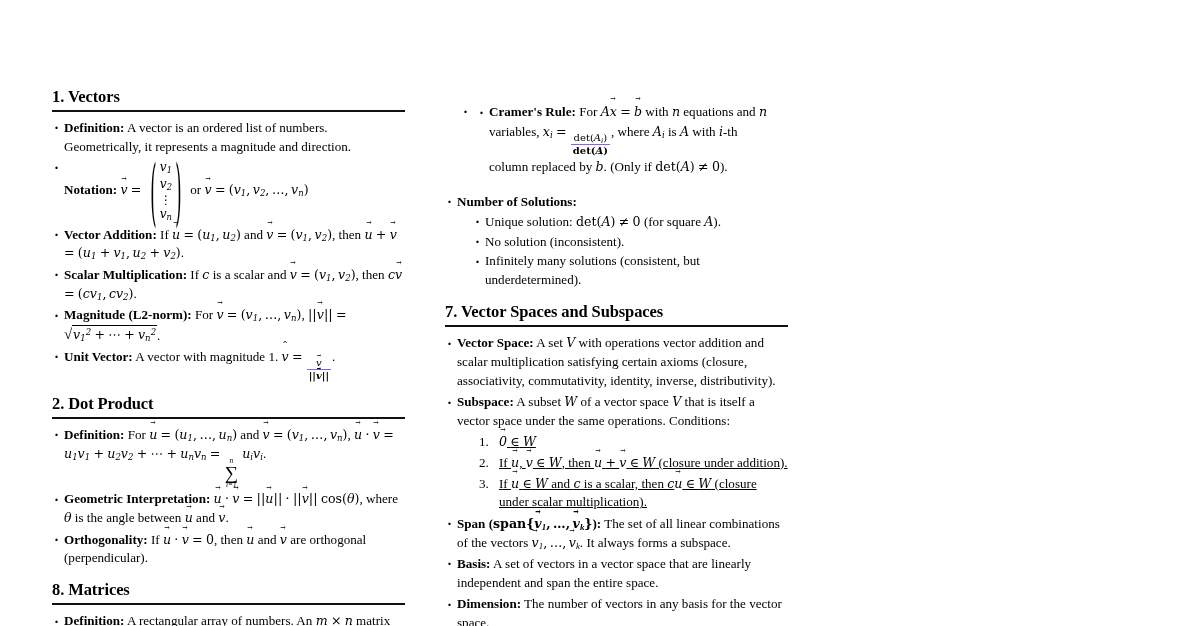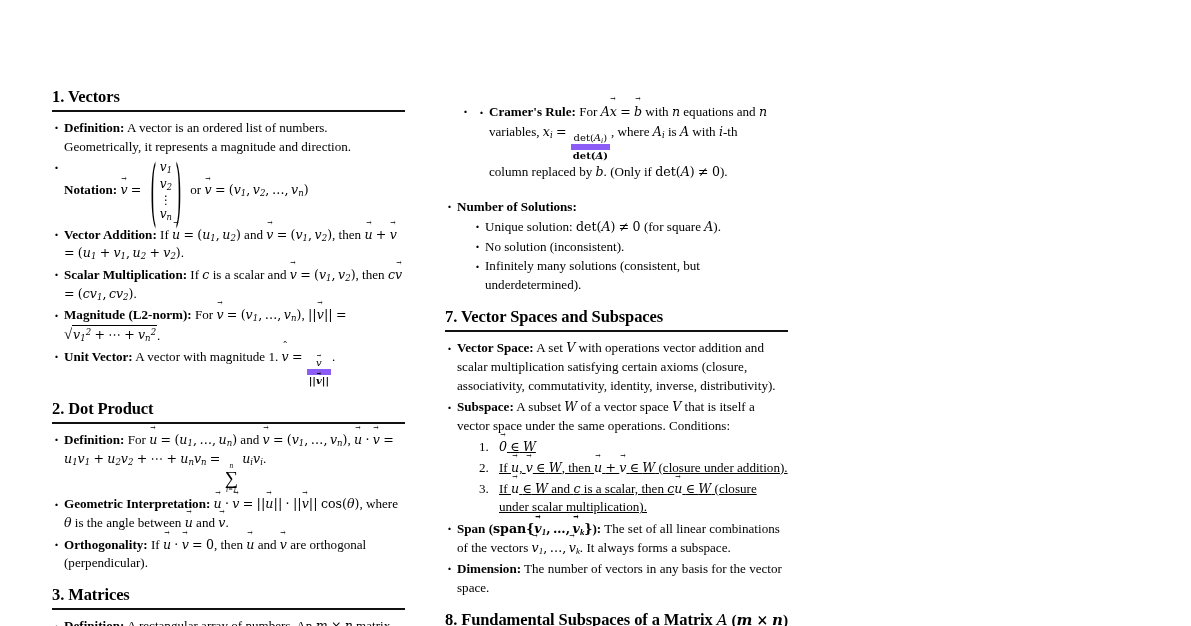--- a/index.html
+++ b/index.html
@@ -193,21 +193,21 @@
   
   .frac {
     display: inline-flex;
     flex-direction: column;
     vertical-align: -0.52em;
     text-align: center;
     font-size: 0.82em;
     line-height: 1.08;
     margin: 0 1px;
   }
-  .frac > .num { border-bottom: 6px solid #8b5cf6; padding: 0 2px 0px 2px; }
+  .frac > .num { border-bottom: 1px solid #8b5cf6; padding: 0 2px 0px 2px; }
   .frac > .den { padding: 0px 2px 0 2px; font-weight: bold; }
 
   
   .colvec {
     display: inline-flex;
     align-items: center;
     vertical-align: middle;
     margin: 0 2px;
   }
   .colvec .paren {
@@ -351,21 +351,21 @@
 
           <li>
             <span class="term">Orthogonality:</span>
             If <span class="vec">u</span> <span class="op">·</span> <span class="vec">v</span> <span class="op">=</span> <span class="mr">0</span>, then <span class="vec">u</span> and <span class="vec">v</span> are orthogonal (perpendicular).
           </li>
 
         </ul>
       </div>
 
       <div class="section">
-        <div class="section-head">3. Matrices</div>
+        <div class="section-head">8. Matrices</div>
         <hr class="section-rule">
         <ul class="lvl1">
 
           <li>
             <span class="term">Definition:</span>
             A rectangular array of numbers. An <span class="m">m</span> <span class="op">×</span> <span class="m">n</span> matrix has  rows and  columns.
           </li>
 
         </ul>
       </div>
@@ -420,20 +420,24 @@
               <li>If <span class="vec">u</span>, <span class="vec">v</span> <span class="op">∈</span> <span class="m">W</span>, then <span class="vec">u</span> <span class="op">+</span> <span class="vec">v</span> <span class="op">∈</span> <span class="m">W</span> (closure under addition).</li>
               <li>If <span class="vec">u</span> <span class="op">∈</span> <span class="m">W</span> and <span class="m">c</span> is a scalar, then <span class="m">c</span><span class="vec">u</span> <span class="op">∈</span> <span class="m">W</span> (closure under scalar multiplication).</li>
             </ol>
           </li>
 
           <li>
             <span class="term">Span (<span class="op" style="font-weight:bold;">span</span><span class="mr" style="font-weight:bold;">{</span><span class="vec" style="font-weight:bold;">v</span><sub style="font-weight:bold;">1</sub><span class="mr" style="font-weight:bold;">, </span><span class="op" style="font-weight:bold;">…</span><span class="mr" style="font-weight:bold;">, </span><span class="vec" style="font-weight:bold;">v</span><sub style="font-weight:bold;">k</sub><span class="mr" style="font-weight:bold;">}</span>):</span>
             The set of all linear combinations of the vectors <span class="vec">v</span><sub>1</sub><span class="mr">, </span><span class="op">…</span><span class="mr">, </span><span class="vec">v</span><sub>k</sub>. It always forms a subspace.
           </li>
 
+          <li>
+            <span class="term">Basis:</span>
+            A set of vectors in a vector space that are linearly independent and span the entire space.
+          </li>
 
           <li>
             <span class="term">Dimension:</span>
             The number of vectors in any basis for the vector space.
           </li>
 
         </ul>
       </div>
 
       <div class="section">

